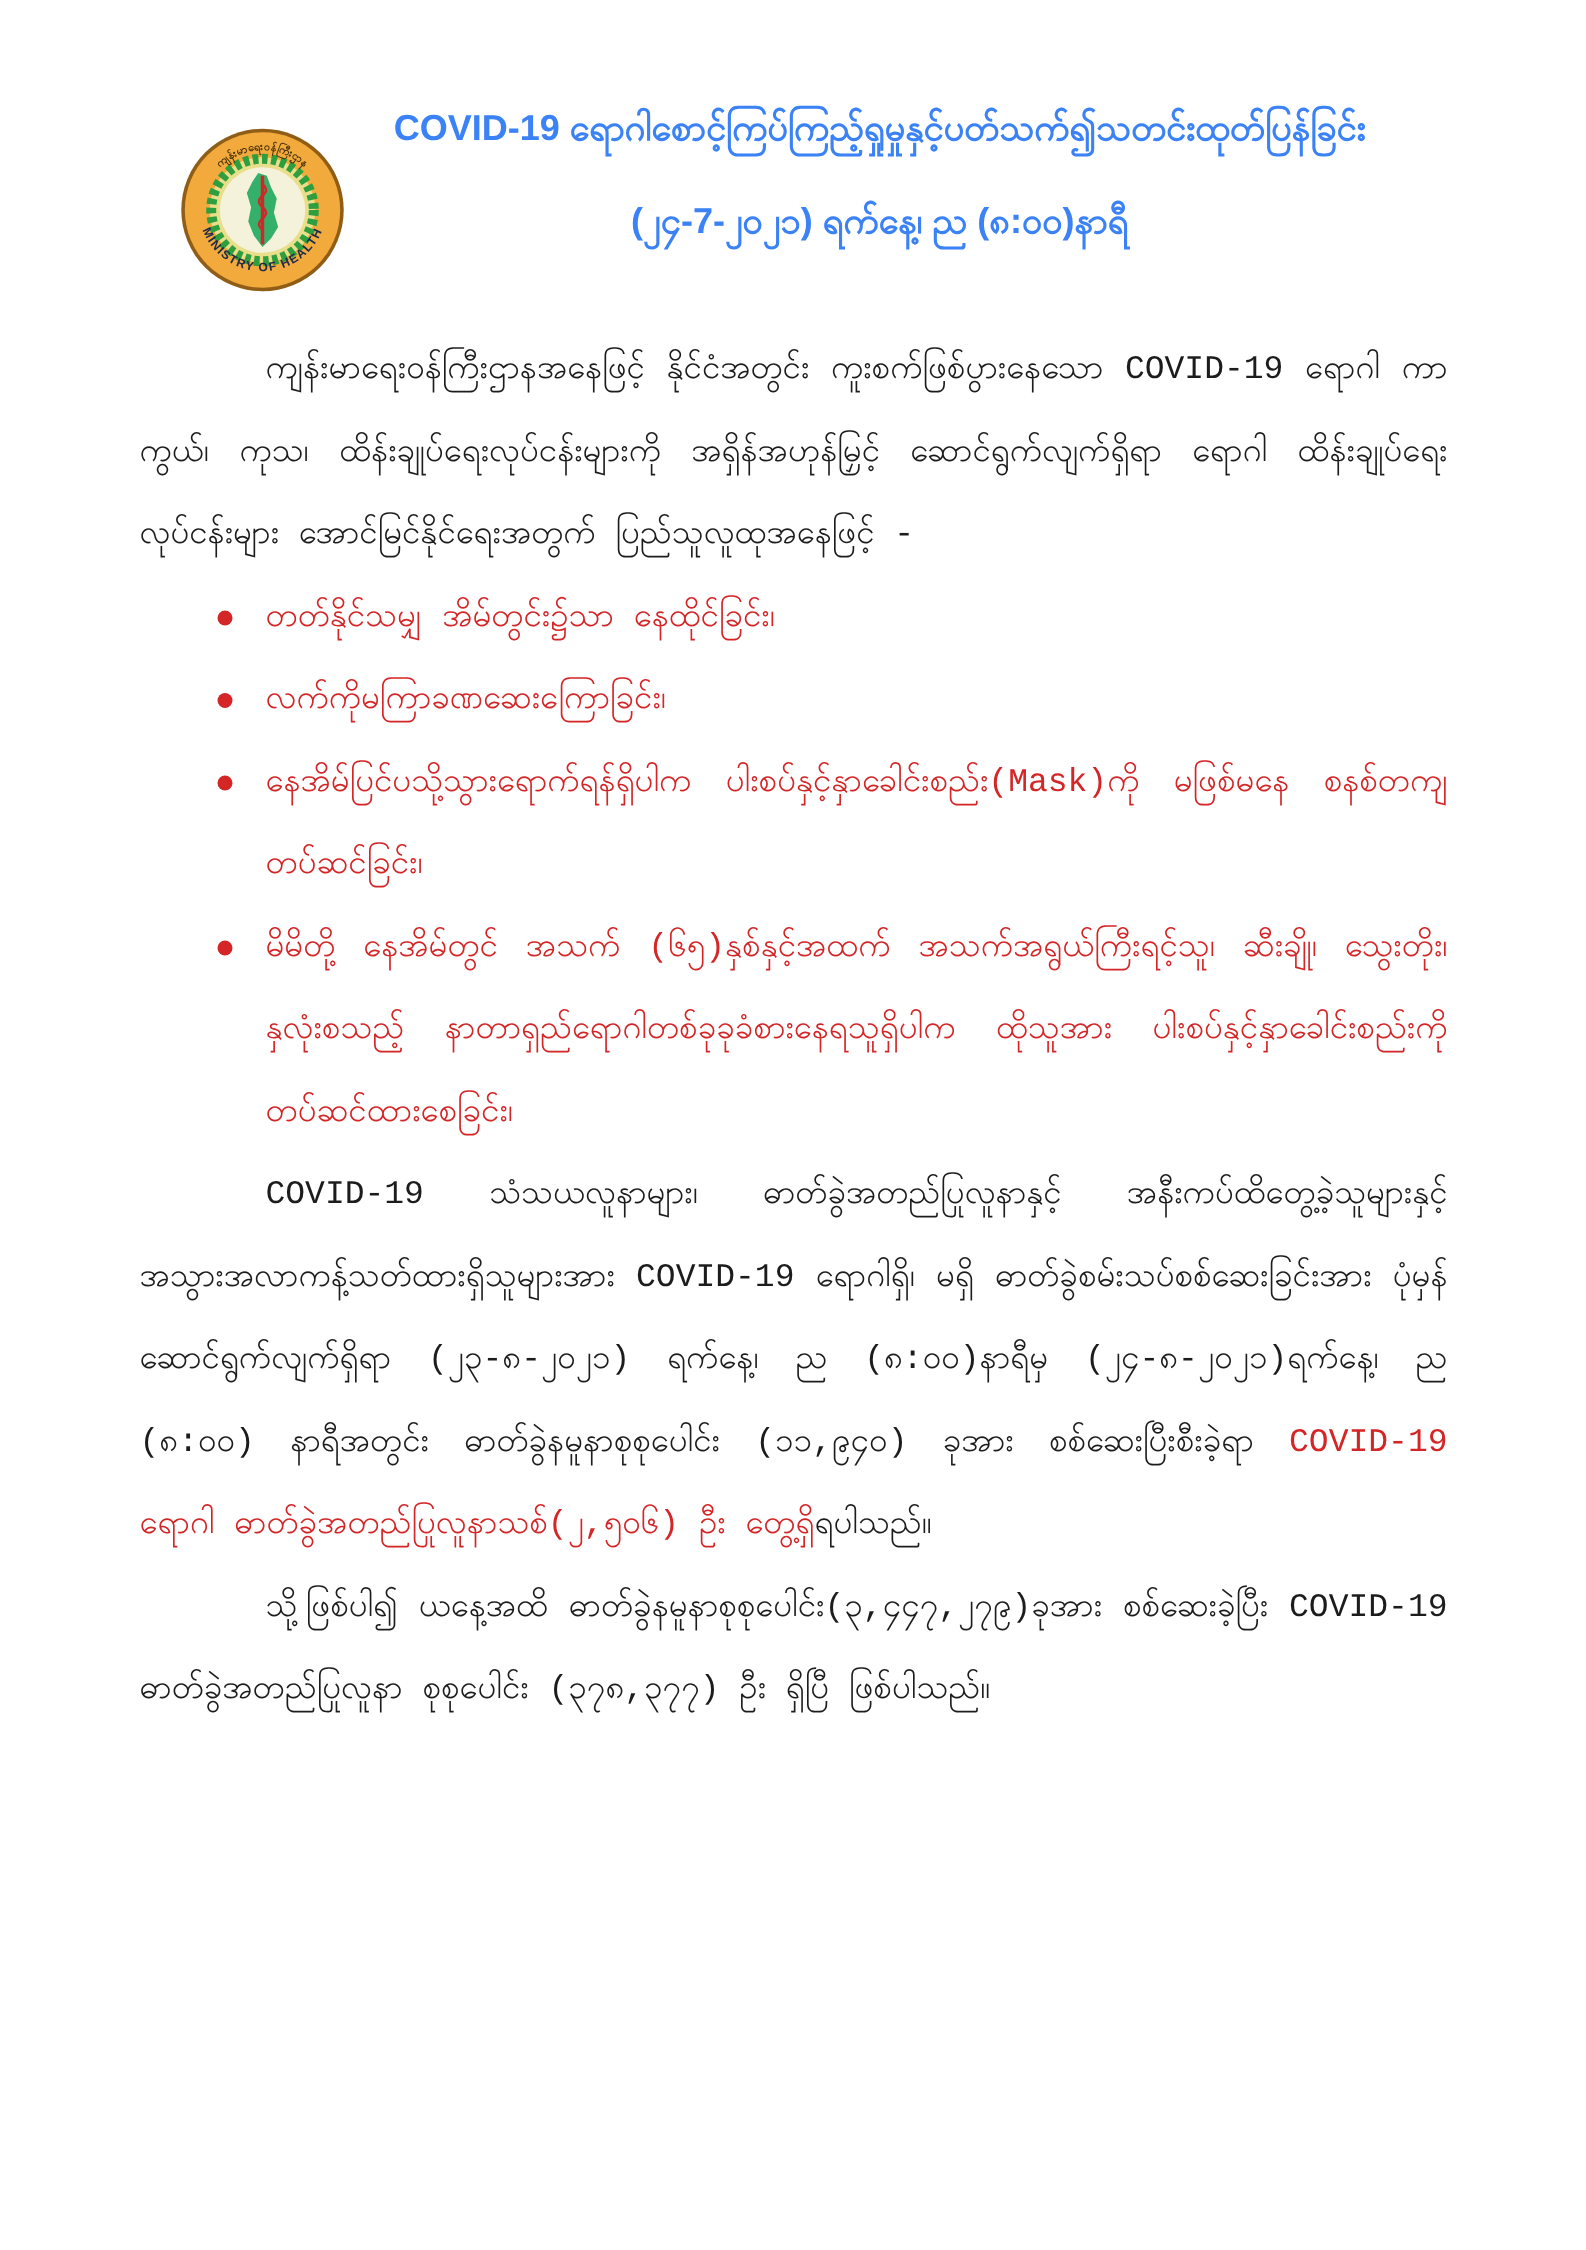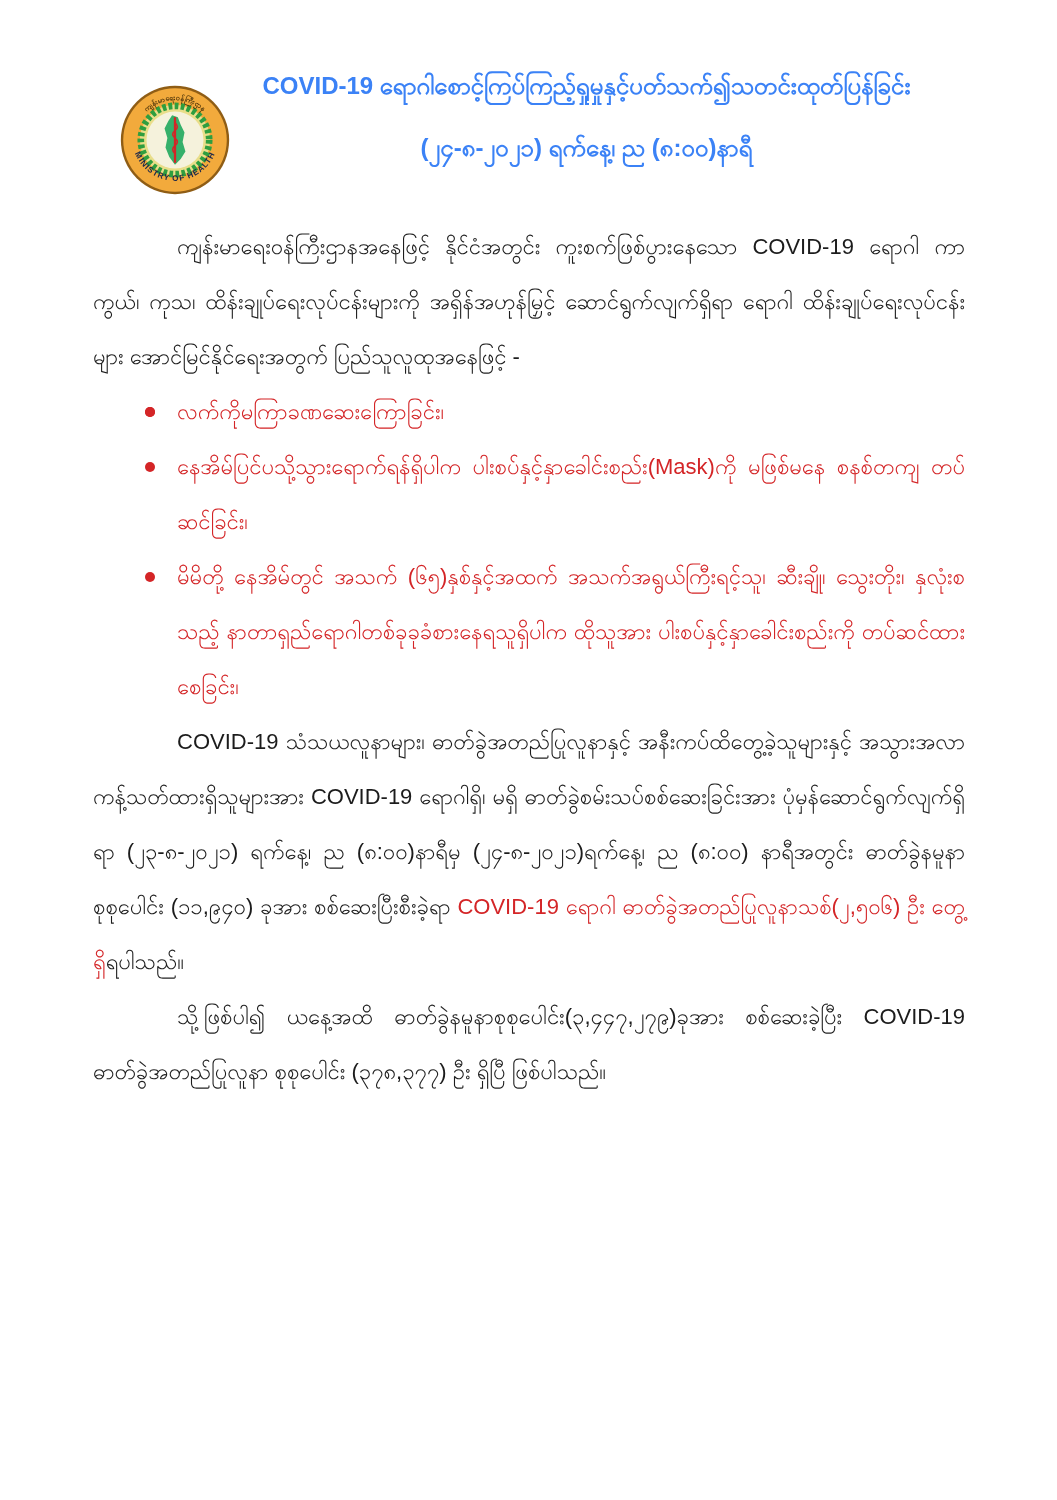--- a/index.html
+++ b/index.html
@@ -30,20 +30,21 @@
     font-size:24px;
     line-height:62px;
     color:#3b82f6;
   }
   
   .doc-body{
     margin-top:34px;
     font-size:22px;
     line-height:55px;
     text-align:justify;
+    font-family:Liberation Mono, monospace;
   }
   .paragraph{color:var(--ink);}
   .paragraph.indent{text-indent:84px;}
   .bullet-item{
     position:relative;
     padding-left:84px;
     color:var(--red);
   }
   .bullet-dot{
     position:absolute;
@@ -80,27 +81,27 @@
           <textPath href="#arcTop" startOffset="50%" text-anchor="middle">ကျန်းမာရေးဝန်ကြီးဌာန</textPath>
         </text>
         <text font-size="8.5" font-weight="bold" fill="#202a4a" letter-spacing="1">
           <textPath href="#arcBottom" startOffset="50%" text-anchor="middle">MINISTRY OF HEALTH</textPath>
         </text>
       </svg>
     </div>
 
     <div class="titles">
       <div>COVID-19 ရောဂါစောင့်ကြပ်ကြည့်ရှုမှုနှင့်ပတ်သက်၍သတင်းထုတ်ပြန်ခြင်း</div>
-      <div>(၂၄-၈-၂၀၂၁) ရက်နေ့၊ ည (၈:၀၀)နာရီ</div>
+      <div>(၂၄-7-၂၀၂၁) ရက်နေ့၊ ည (၈:၀၀)နာရီ</div>
     </div>
   </div>
 
   <div class="doc-body">
       <div class="paragraph indent"><span class="seg">ကျန်းမာရေးဝန်ကြီးဌာနအနေဖြင့် နိုင်ငံအတွင်း ကူးစက်ဖြစ်ပွားနေသော COVID-19 ရောဂါ ကာကွယ်၊ ကုသ၊ ထိန်းချုပ်ရေးလုပ်ငန်းများကို အရှိန်အဟုန်မြှင့် ဆောင်ရွက်လျက်ရှိရာ ရောဂါ ထိန်းချုပ်ရေးလုပ်ငန်းများ အောင်မြင်နိုင်ရေးအတွက် ပြည်သူလူထုအနေဖြင့် -</span></div>
-      <div class="bullet-item"><span class="bullet-dot"></span></div>
+      <div class="bullet-item"><span class="bullet-dot"></span><span class="seg red">တတ်နိုင်သမျှ အိမ်တွင်း၌သာ နေထိုင်ခြင်း၊</span></div>
       <div class="bullet-item"><span class="bullet-dot"></span><span class="seg red">လက်ကိုမကြာခဏဆေးကြောခြင်း၊</span></div>
       <div class="bullet-item"><span class="bullet-dot"></span><span class="seg red">နေအိမ်ပြင်ပသို့သွားရောက်ရန်ရှိပါက ပါးစပ်နှင့်နှာခေါင်းစည်း(Mask)ကို မဖြစ်မနေ စနစ်တကျ တပ်ဆင်ခြင်း၊</span></div>
       <div class="bullet-item"><span class="bullet-dot"></span><span class="seg red">မိမိတို့ နေအိမ်တွင် အသက် (၆၅)နှစ်နှင့်အထက်  အသက်အရွယ်ကြီးရင့်သူ၊ ဆီးချို၊ သွေးတိုး၊ နှလုံးစသည့် နာတာရှည်ရောဂါတစ်ခုခုခံစားနေရသူရှိပါက ထိုသူအား ပါးစပ်နှင့်နှာခေါင်းစည်းကို တပ်ဆင်ထားစေခြင်း၊</span></div>
       <div class="paragraph indent"><span class="seg">COVID-19  သံသယလူနာများ၊  ဓာတ်ခွဲအတည်ပြုလူနာနှင့်  အနီးကပ်ထိတွေ့ခဲ့သူများနှင့် အသွားအလာကန့်သတ်ထားရှိသူများအား COVID-19 ရောဂါရှိ၊ မရှိ ဓာတ်ခွဲစမ်းသပ်စစ်ဆေးခြင်းအား ပုံမှန်ဆောင်ရွက်လျက်ရှိရာ (၂၃-၈-၂၀၂၁) ရက်နေ့၊ ည (၈:၀၀)နာရီမှ (၂၄-၈-၂၀၂၁)ရက်နေ့၊ ည (၈:၀၀) နာရီအတွင်း ဓာတ်ခွဲနမူနာစုစုပေါင်း (၁၁,၉၄၀) ခုအား စစ်ဆေးပြီးစီးခဲ့ရာ </span><span class="seg red">COVID-19 ရောဂါ ဓာတ်ခွဲအတည်ပြုလူနာသစ်(၂,၅၀၆) ဦး တွေ့ရှိ</span><span class="seg">ရပါသည်။</span></div>
       <div class="paragraph indent"><span class="seg">သို့ဖြစ်ပါ၍ ယနေ့အထိ ဓာတ်ခွဲနမူနာစုစုပေါင်း(၃,၄၄၇,၂၇၉)ခုအား စစ်ဆေးခဲ့ပြီး COVID-19 ဓာတ်ခွဲအတည်ပြုလူနာ စုစုပေါင်း (၃၇၈,၃၇၇) ဦး ရှိပြီ ဖြစ်ပါသည်။</span></div>
     </div>
 
 </div>
 
 </body></html>

